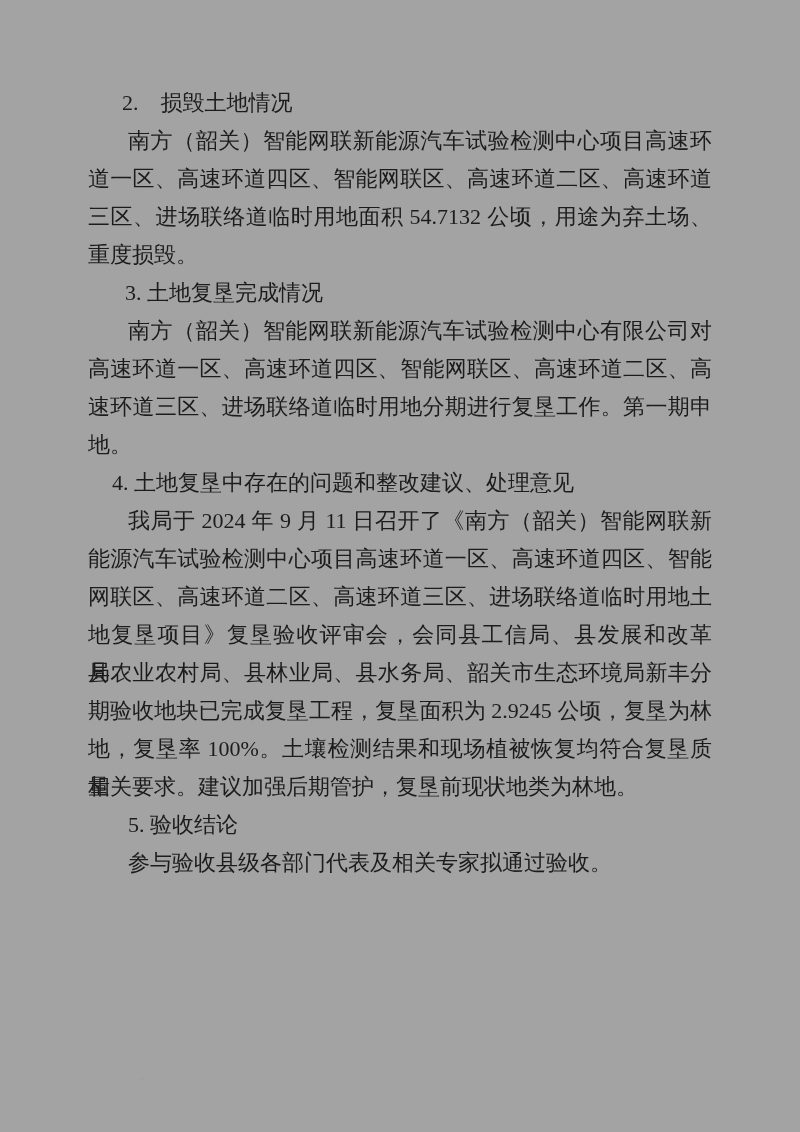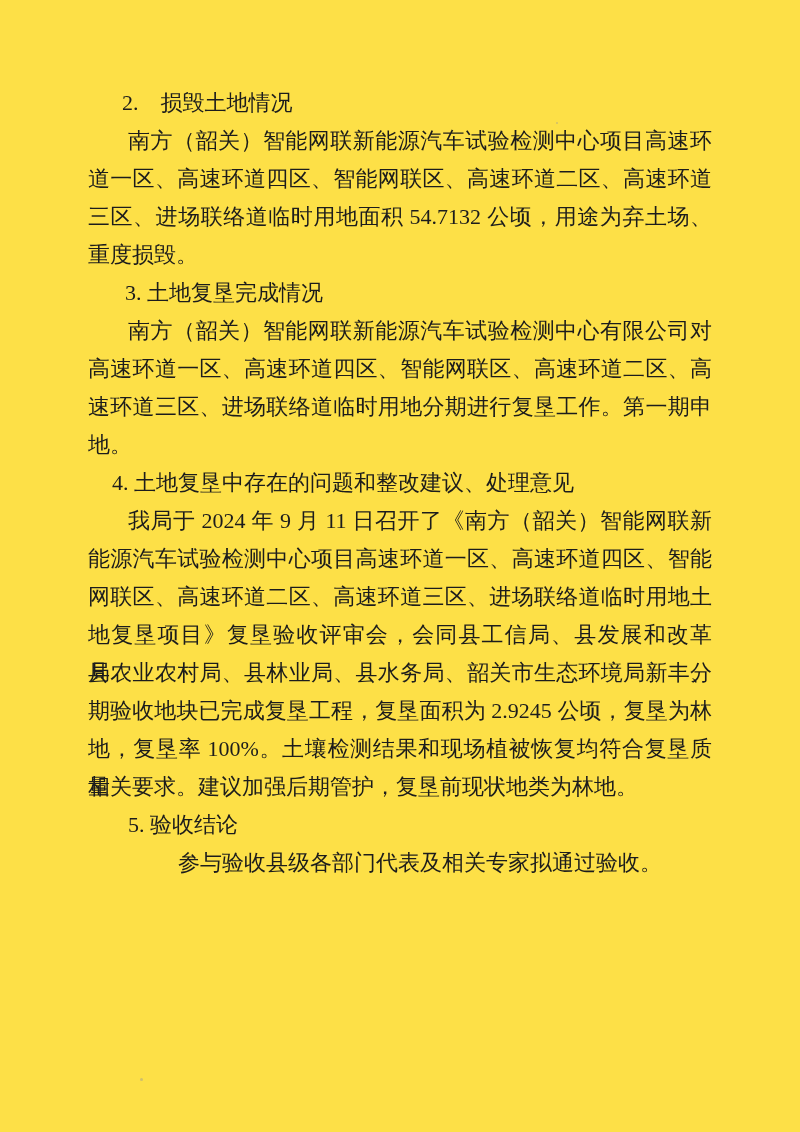--- a/index.html
+++ b/index.html
@@ -4,40 +4,40 @@
 <style>
   html, body {
     margin: 0;
     padding: 0;
     background: #ffffff;
   }
   .page {
     position: relative;
     width: 800px;
     height: 1132px;
-    background: #fde047;
+    background: #a3a3a3;
     box-sizing: border-box;
     padding: 84px 88px 0 88px;
     font-family: "Liberation Serif", serif;
     color: #1c1c1c;
     overflow: hidden;
   }
   .line {
     height: 38px;
     line-height: 38px;
     font-size: 22px;
     white-space: nowrap;
   }
   .full {
     white-space: normal;
     text-align: justify;
     text-align-last: justify;
     text-justify: inter-character;
   }
-  .first { padding-left: 40px; text-align: center; }
+  .first { padding-left: 40px; }
   .h2i   { padding-left: 34px; }
   .h3i   { padding-left: 37px; }
   .h4i   { padding-left: 24px; }
   .h5i   { padding-left: 40px; }
   .speck {
     position: absolute;
     background: #9a9a9a;
     border-radius: 50%;
     opacity: 0.45;
   }

